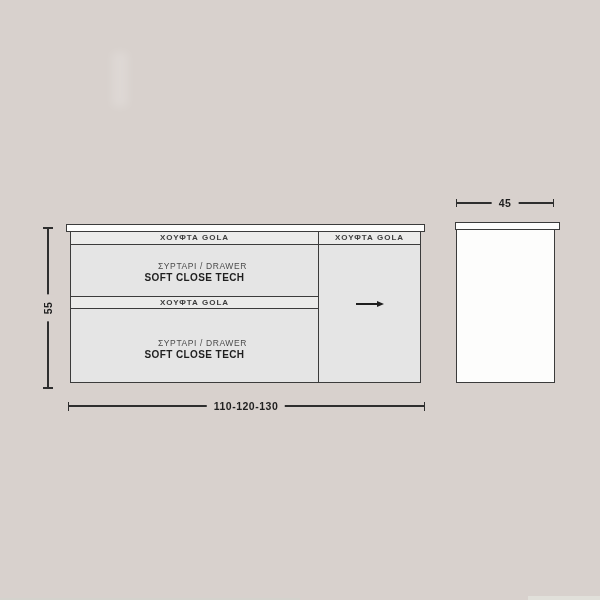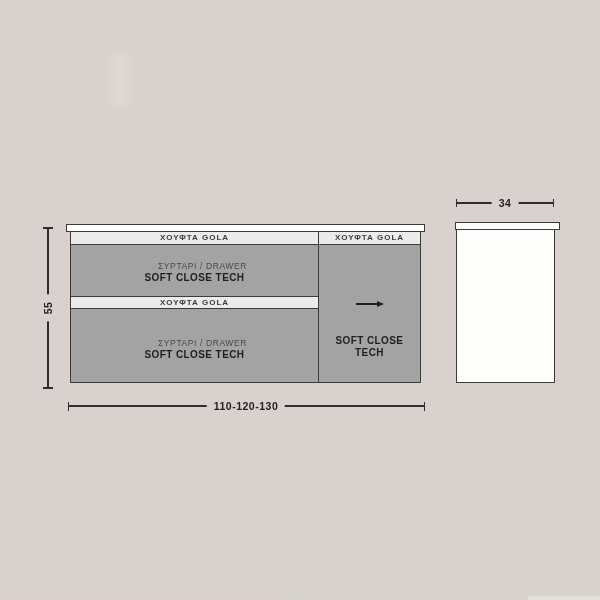--- a/index.html
+++ b/index.html
@@ -14,21 +14,21 @@
   .canvas{position:absolute;left:0;top:0;width:600px;height:600px;}
   .abs{position:absolute;box-sizing:border-box;}
 
   
   .countertop{
     left:66px;top:224px;width:359px;height:8px;
     background:#fdfdfc;border:1.5px solid #3b3b3b;
   }
   .front-body{
     left:70px;top:231px;width:351px;height:152px;
-    background:#a3a3a3;border:1.5px solid #3b3b3b;
+    background:#e5e5e5;border:1.5px solid #3b3b3b;
   }
   .divider{
     left:246.5px;top:0;bottom:0;width:1.5px;background:#3b3b3b;
   }
   .strip{
     background:#ebebea;
     border-bottom:1.3px solid #3b3b3b;
     display:flex;align-items:center;justify-content:center;
     font-size:8px;font-weight:600;letter-spacing:1px;color:#3d3d3d;
     white-space:nowrap;
@@ -135,41 +135,37 @@
       <div class="bold">SOFT CLOSE TECH</div>
     </div>
 
     <div class="abs divider"></div>
 
     <div class="abs door-col">
       <div class="abs arrow">
         <span class="arrow-line"></span>
           <span class="arrow-head"></span>
       </div>
-      <div class="abs label-block door-soft">
-        <div class="bold">SOFT CLOSE</div>
-        <div class="bold">TECH</div>
-      </div>
     </div>
   </div>
 
   <div class="abs side-top"></div>
   <div class="abs side-body"></div>
 
   <div class="abs dim-line-v h-line"></div>
   <div class="abs tick-h h-tick-top"></div>
   <div class="abs tick-h h-tick-bot"></div>
   <div class="abs dim-label dim-v-label h-label">55</div>
 
   <div class="abs dim-line-h w-line"></div>
   <div class="abs tick-v w-tick-l"></div>
   <div class="abs tick-v w-tick-r"></div>
   <div class="abs dim-label dim-h-label w-label">110-120-130</div>
 
   <div class="abs dim-line-h d-line"></div>
   <div class="abs tick-v d-tick-l"></div>
   <div class="abs tick-v d-tick-r"></div>
-  <div class="abs dim-label dim-h-label d-label">34</div>
+  <div class="abs dim-label dim-h-label d-label">45</div>
 
   <div class="abs bottom-strip-left"></div>
   <div class="abs bottom-strip-right"></div>
 
 </div>
 
 </body></html>

